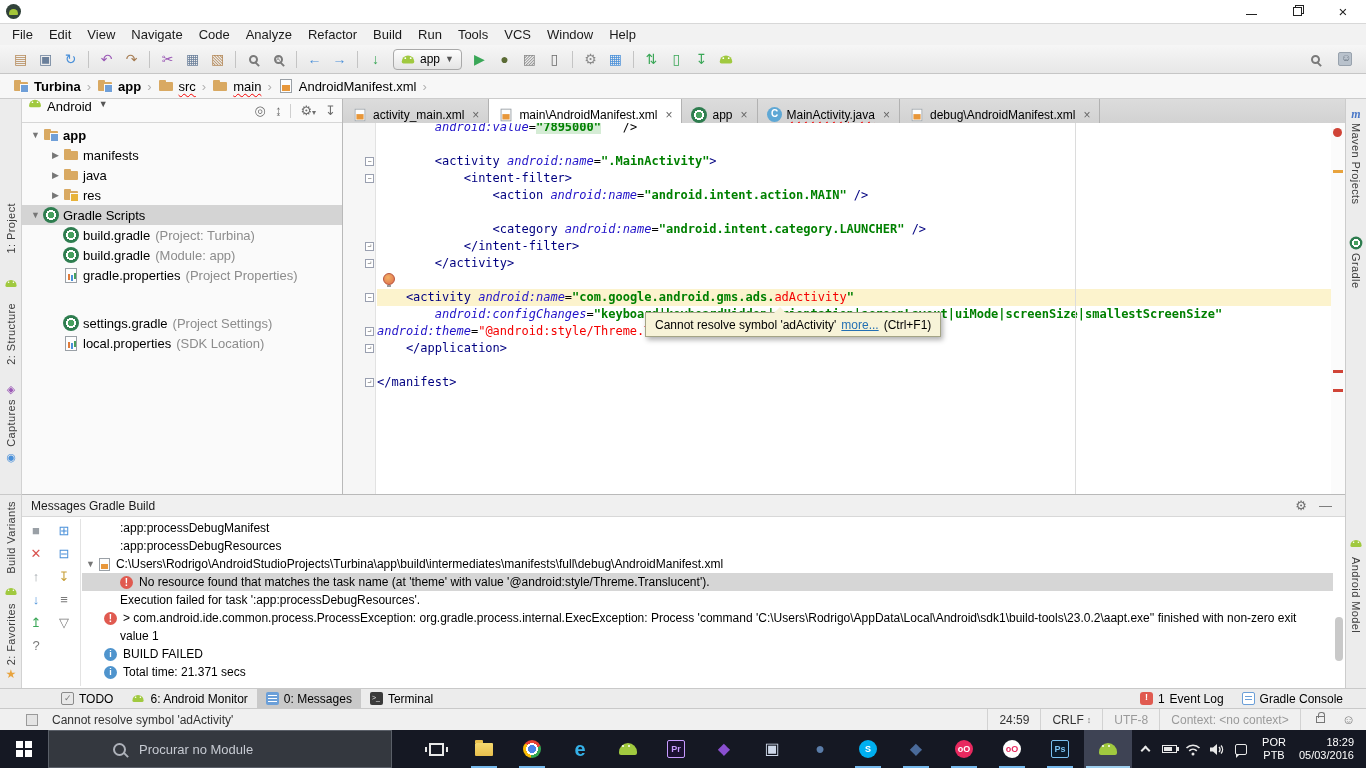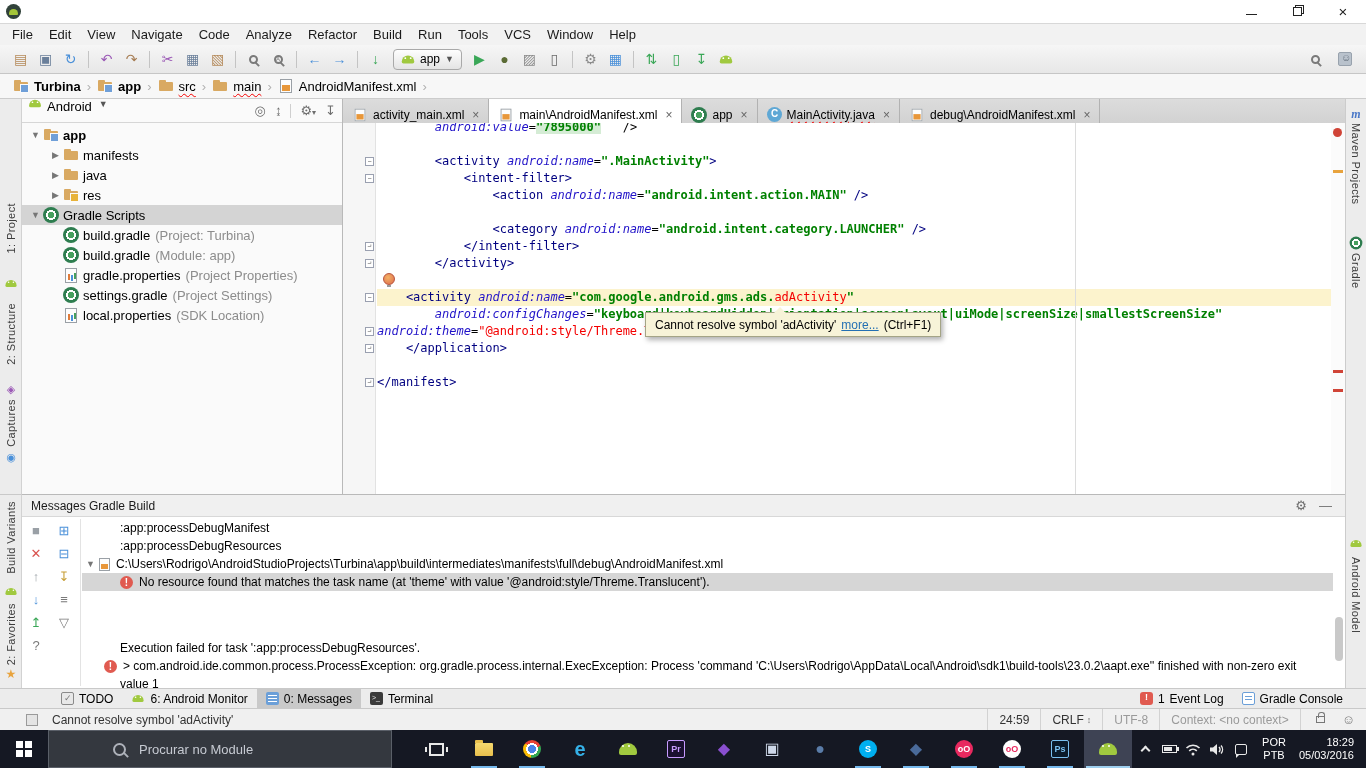--- a/index.html
+++ b/index.html
@@ -435,21 +435,21 @@
           <span class="ic ic-gradle"><i></i></span>
           <span class="tlabel">build.gradle</span>
           <span class="thint">(Module: app)</span>
         </div>
         <div class="tree-row" style="padding-left: 26px;">
           <span class="chev"></span>
           <span class="ic ic-props"><i></i></span>
           <span class="tlabel">gradle.properties</span>
           <span class="thint">(Project Properties)</span>
         </div>
-        <div class="tree-row" style="padding-left: 26px;">
+        <div class="tree-row" style="padding-left: 26px; margin-top: 28px;">
           <span class="chev"></span>
           <span class="ic ic-gradle"><i></i></span>
           <span class="tlabel">settings.gradle</span>
           <span class="thint">(Project Settings)</span>
         </div>
         <div class="tree-row" style="padding-left: 26px;">
           <span class="chev"></span>
           <span class="ic ic-props"><i></i></span>
           <span class="tlabel">local.properties</span>
           <span class="thint">(SDK Location)</span>
@@ -547,21 +547,21 @@
           </div>
           <div class="msg-row" style="padding-left: 4px;">
             <span class="mchev">▼</span>
             <span class="mic mic-xml"></span>
             <span>C:\Users\Rodrigo\AndroidStudioProjects\Turbina\app\build\intermediates\manifests\full\debug\AndroidManifest.xml</span>
           </div>
           <div class="msg-row sel" style="padding-left: 38px;">
             <span class="mic mic-error">!</span>
             <span>No resource found that matches the task name (at 'theme' with value '@android:style/Threme.Translucent').</span>
           </div>
-          <div class="msg-row" style="padding-left: 38px; margin-top: 48px;">
+          <div class="msg-row" style="padding-left: 38px;">
             <span>Execution failed for task ':app:processDebugResources'.</span>
           </div>
           <div class="msg-row" style="padding-left: 22px;">
             <span class="mic mic-error">!</span>
             <span>&gt; com.android.ide.common.process.ProcessException: org.gradle.process.internal.ExecException: Process 'command 'C:\Users\Rodrigo\AppData\Local\Android\sdk1\build-tools\23.0.2\aapt.exe'' finished with non-zero exit</span>
           </div>
           <div class="msg-row" style="padding-left: 38px;">
             <span>value 1</span>
           </div>
           <div class="msg-row" style="padding-left: 22px;">

